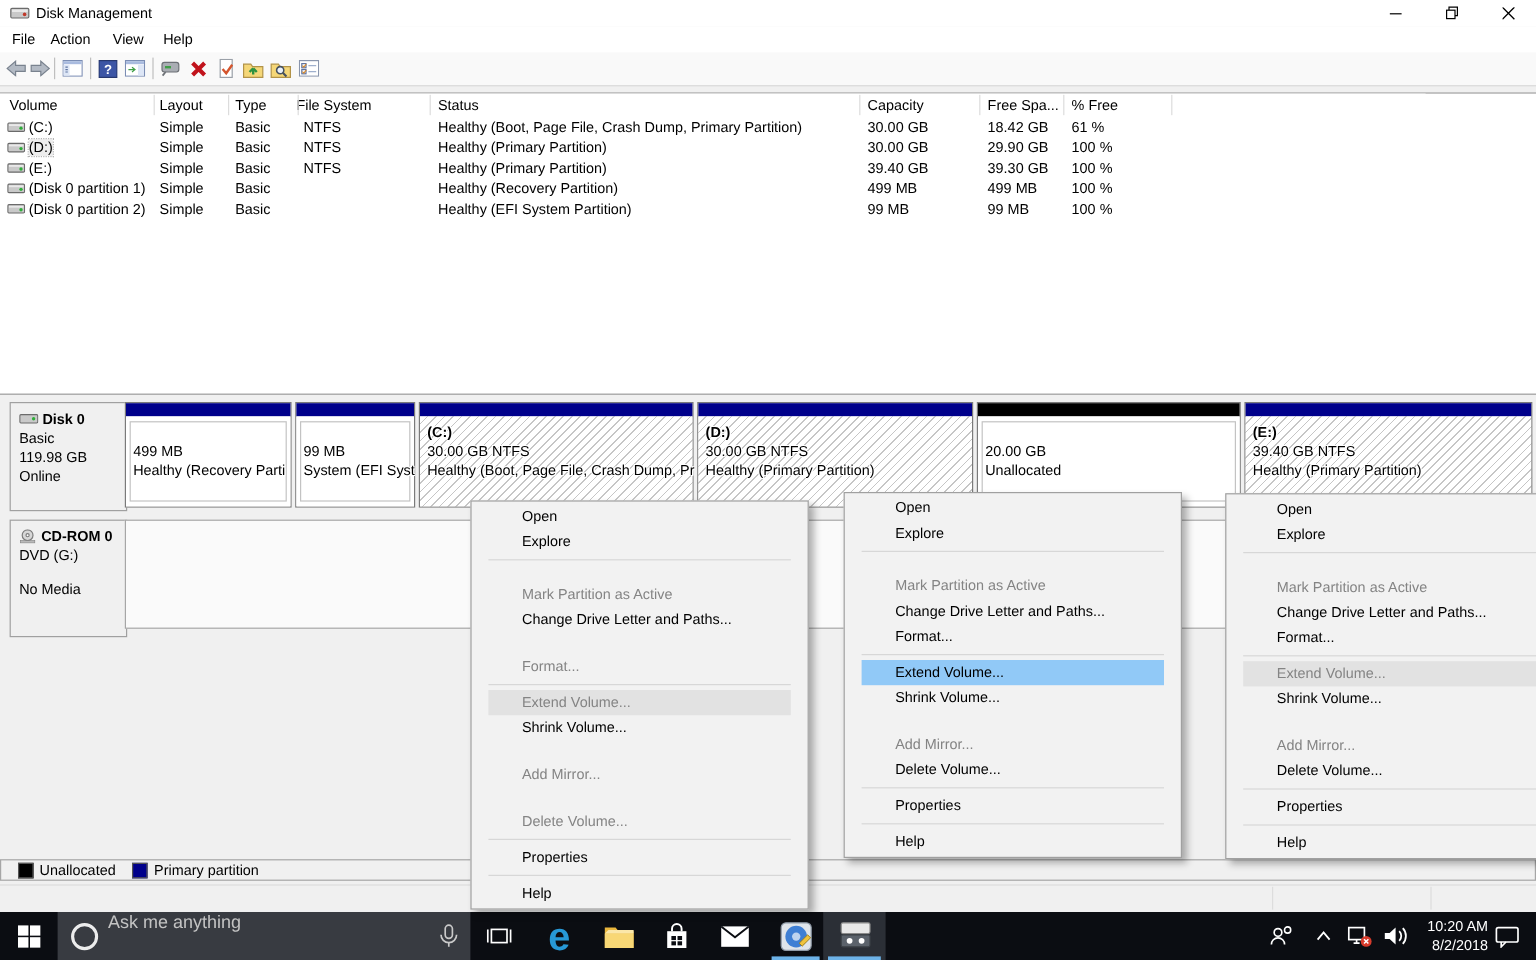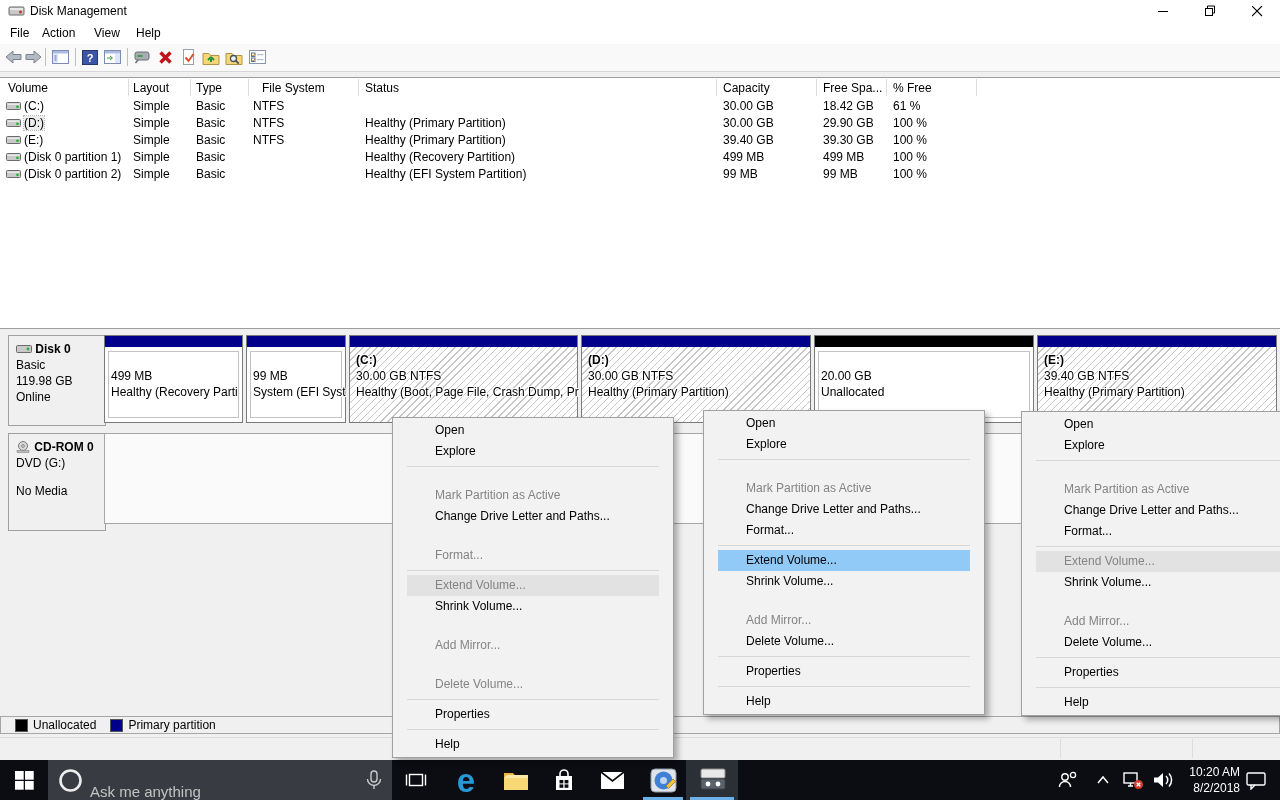--- a/index.html
+++ b/index.html
@@ -52,21 +52,21 @@
     box-shadow:4px 4px 6px rgba(0,0,0,0.30);padding:2px 12px;z-index:20;}
   .mi{height:21px;line-height:21px;padding-left:30px;white-space:nowrap;}
   .mi.dis{color:#848484;margin-top:18px;}
   .mi.hlb{background:#91c9f7;margin:0 2px;padding-left:28px;}
   .mi.hlg{background:#e2e2e2;margin:0 2px;padding-left:28px;}
   .msep{height:0;border-top:1px solid #d7d7d7;margin:4px 2px;}
 
   
   #taskbar{position:absolute;left:0;top:760px;width:1280px;height:40px;background:#0b0d12;}
   .tb-ico{position:absolute;top:0;height:40px;display:flex;align-items:center;justify-content:center;}
-  #searchbox{position:absolute;left:48px;top:0;width:344px;height:40px;background:#383b41;display:flex;align-items:flex-end;}
+  #searchbox{position:absolute;left:48px;top:0;width:344px;height:40px;background:#383b41;display:flex;align-items:flex-start;}
   #search-text{color:#c3c3c3;font-size:15px;margin-left:42px;}
   .underline{position:absolute;top:37px;height:3px;background:#6cb2e8;}
   #app-dm-bg{position:absolute;left:686px;top:0;width:52px;height:40px;background:#2b2f36;}
   #clockblock{position:absolute;left:1178px;top:4px;width:62px;color:#fff;text-align:right;line-height:16px;}
 </style>
 </head>
 <body>
 
 <div id="screen">
 
@@ -178,21 +178,21 @@
         <path d="M8 4.7 h6.5 M8 9.7 h6.5" stroke="#9fb0cd"></path>
       </svg>
     </div>
   </div>
 
   <div id="listpane">
     <div id="lv-head">
       <span style="left:8px">Volume</span>
       <span style="left:133px">Layout</span>
       <span style="left:196px">Type</span>
-      <span style="left:262px">File System</span>
+      <span style="left:247px">File System</span>
       <span style="left:365px">Status</span>
       <span style="left:723px">Capacity</span>
       <span style="left:823px">Free Spa...</span>
       <span style="left:893px">% Free</span>
       <div class="hsep" style="left:128px"></div>
       <div class="hsep" style="left:190px"></div>
       <div class="hsep" style="left:248px"></div>
       <div class="hsep" style="left:358px"></div>
       <div class="hsep" style="left:716px"></div>
       <div class="hsep" style="left:816px"></div>
@@ -203,20 +203,21 @@
     <div class="lv-row" style="top:19px">
       <svg class="row-ico" width="15" height="11">
           <rect x="0.5" y="2.5" width="14" height="7" rx="1" fill="#c9c9c9" stroke="#6b6b6b"></rect>
           <rect x="1.5" y="3.5" width="12" height="1.5" fill="#e9e9e9"></rect>
           <circle cx="11.5" cy="6.8" r="1.4" fill="#2fae3a"></circle>
         </svg>
       <span class="c cv">(C:)</span>
       <span class="c cl">Simple</span>
       <span class="c ct">Basic</span>
       <span class="c cf">NTFS</span>
+      <span class="c cs">Healthy (Boot, Page File, Crash Dump, Primary Partition)</span>
       <span class="c cc">30.00 GB</span>
       <span class="c cfr">18.42 GB</span>
       <span class="c cp">61 %</span>
     </div>
     <div class="lv-row" style="top:36px">
       <svg class="row-ico" width="15" height="11">
           <rect x="0.5" y="2.5" width="14" height="7" rx="1" fill="#c9c9c9" stroke="#6b6b6b"></rect>
           <rect x="1.5" y="3.5" width="12" height="1.5" fill="#e9e9e9"></rect>
           <circle cx="11.5" cy="6.8" r="1.4" fill="#2fae3a"></circle>
         </svg>

